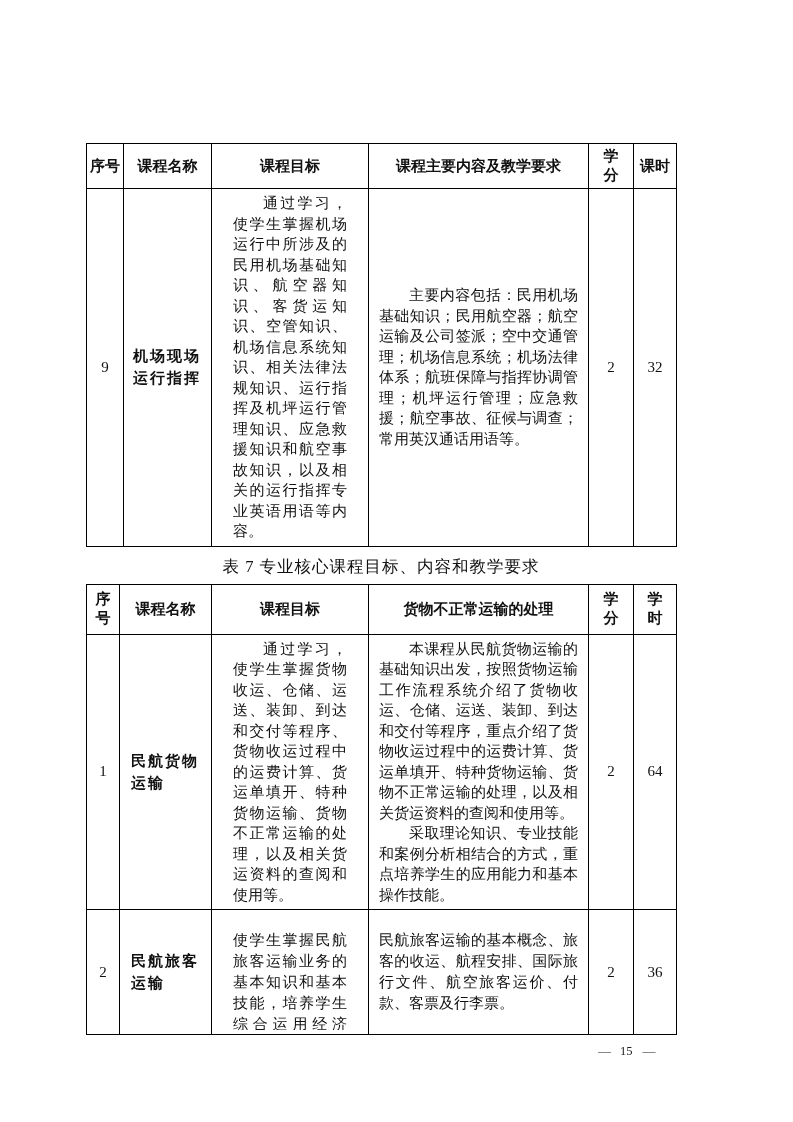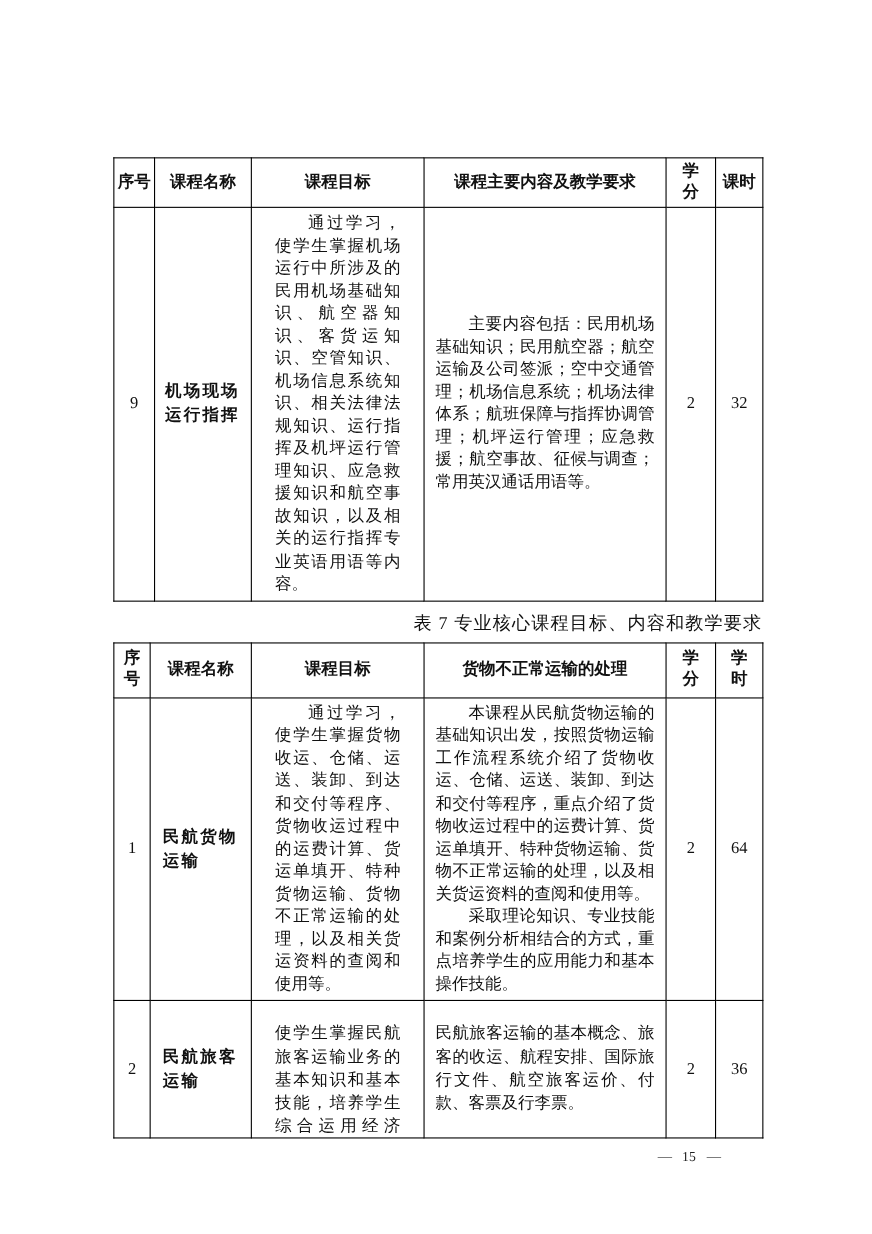--- a/index.html
+++ b/index.html
@@ -6,21 +6,21 @@
   html,body { background:#e8e8e8; }
   .page {
     position:relative;
     width:793px; height:1122px;
     background:#ffffff;
     font-family:"Liberation Serif","DejaVu Serif",serif;
     color:#111;
     overflow:hidden;
     margin:0 auto;
   }
-  .content { position:absolute; left:103px; top:143px; width:590px; }
+  .content { position:absolute; left:86px; top:143px; width:590px; }
   table { border-collapse:collapse; table-layout:fixed; width:590px; }
   td {
     border:1px solid #000;
     font-size:15px;
     vertical-align:middle;
     text-align:center;
     padding:2px 4px;
     overflow:hidden;
   }
   tr.head td { font-weight:bold; padding:3px 2px; line-height:20px; }
@@ -35,21 +35,21 @@
   tr.r9  { height:308px; }
   tr.sub { height:28px; }
   tr.sub td { font-weight:bold; letter-spacing:1px; }
   tr.h2  { height:50px; }
   tr.r1  { height:270px; }
   tr.r2  { height:104px; }
   tr.r2 td { vertical-align:top; }
   tr.r2 .clip { max-height:100px; overflow:hidden; }
   tr.r2 td.mid { vertical-align:middle; }
   .table2-title {
-    text-align:right;
+    text-align:center;
     font-size:16.5px;
     letter-spacing:1px;
     margin:10px 0 7px 0;
     line-height:20px;
   }
   .page-number {
     position:absolute;
     left:598px; top:1043px;
     display:flex; align-items:center; gap:10px;
     font-size:12.5px; color:#222;

